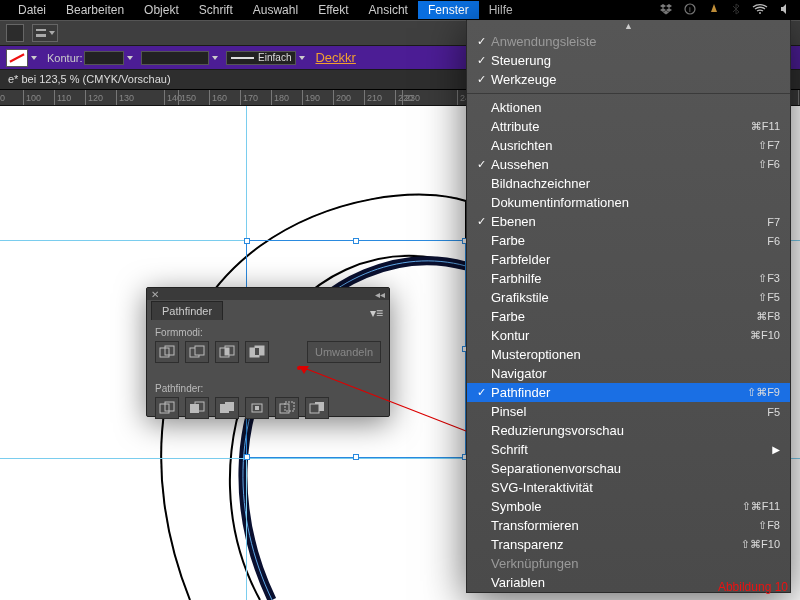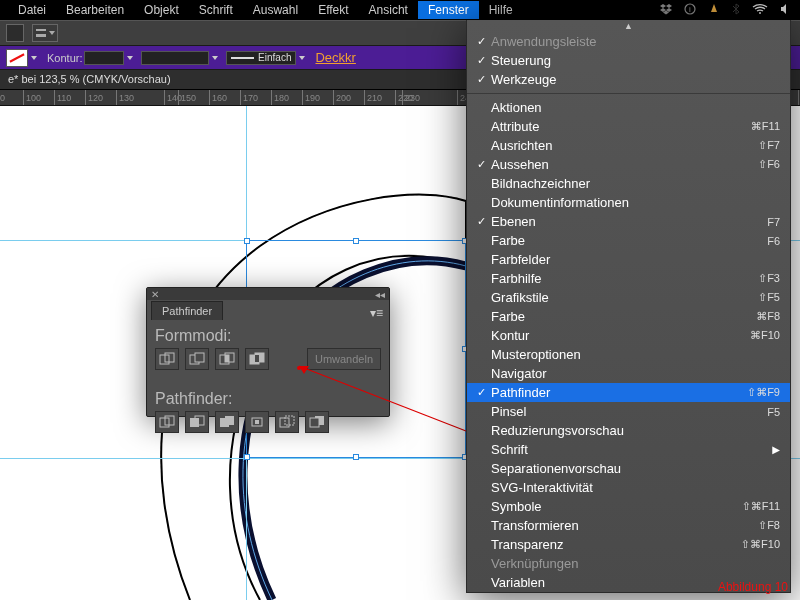--- a/index.html
+++ b/index.html
@@ -55,21 +55,21 @@
   
   .pathpanel { position:absolute; left:146px; top:287px; width:244px; height:130px; background:#4e4e4e; border:1px solid #222; box-shadow:0 6px 30px rgba(0,0,0,.5); color:#ccc; font-size:11px; border-radius:2px; }
   .pathpanel .titlebar { display:flex; align-items:center; height:12px; padding:0 4px; background:#3a3a3a; }
   .pathpanel .titlebar .x { font-size:10px; color:#aaa; cursor:pointer; }
   .pathpanel .titlebar .spacer { flex:1; }
   .pathpanel .titlebar .collapse { font-size:10px; color:#aaa; cursor:pointer; }
   .pathpanel .tabrow { display:flex; align-items:flex-end; height:20px; }
   .pathpanel .tab { background:#3b3b3b; border:1px solid #252525; border-bottom:none; padding:3px 10px; margin-left:4px; font-size:11px; }
   .pathpanel .tabrow .menu { margin-left:auto; margin-right:6px; color:#ccc; font-size:12px; cursor:pointer; }
   .pathpanel .body { padding:5px 8px; }
-  .pathpanel .rowlbl { font-size:16px; color:#bbb; margin-top:2px; margin-bottom:3px; }
+  .pathpanel .rowlbl { font-size:10px; color:#bbb; margin-top:2px; margin-bottom:3px; }
   .pathpanel .iconrow { display:flex; align-items:center; gap:6px; }
   .pfbtn { width:24px; height:22px; background:#4a4a4a; border:1px solid #2e2e2e; display:flex; align-items:center; justify-content:center; cursor:pointer; }
   .pfbtn svg { display:block; }
   .umw { width:74px; height:22px; background:#4a4a4a; border:1px solid #2e2e2e; color:#888; font-size:11px; display:flex; align-items:center; justify-content:center; margin-left:auto; }
   
   .arrow-svg { position:absolute; left:0; top:0; pointer-events:none; }
   .caption { position:absolute; right:12px; bottom:6px; color:#e11; font-size:12px; }
 </style>
 </head>
 <body>

